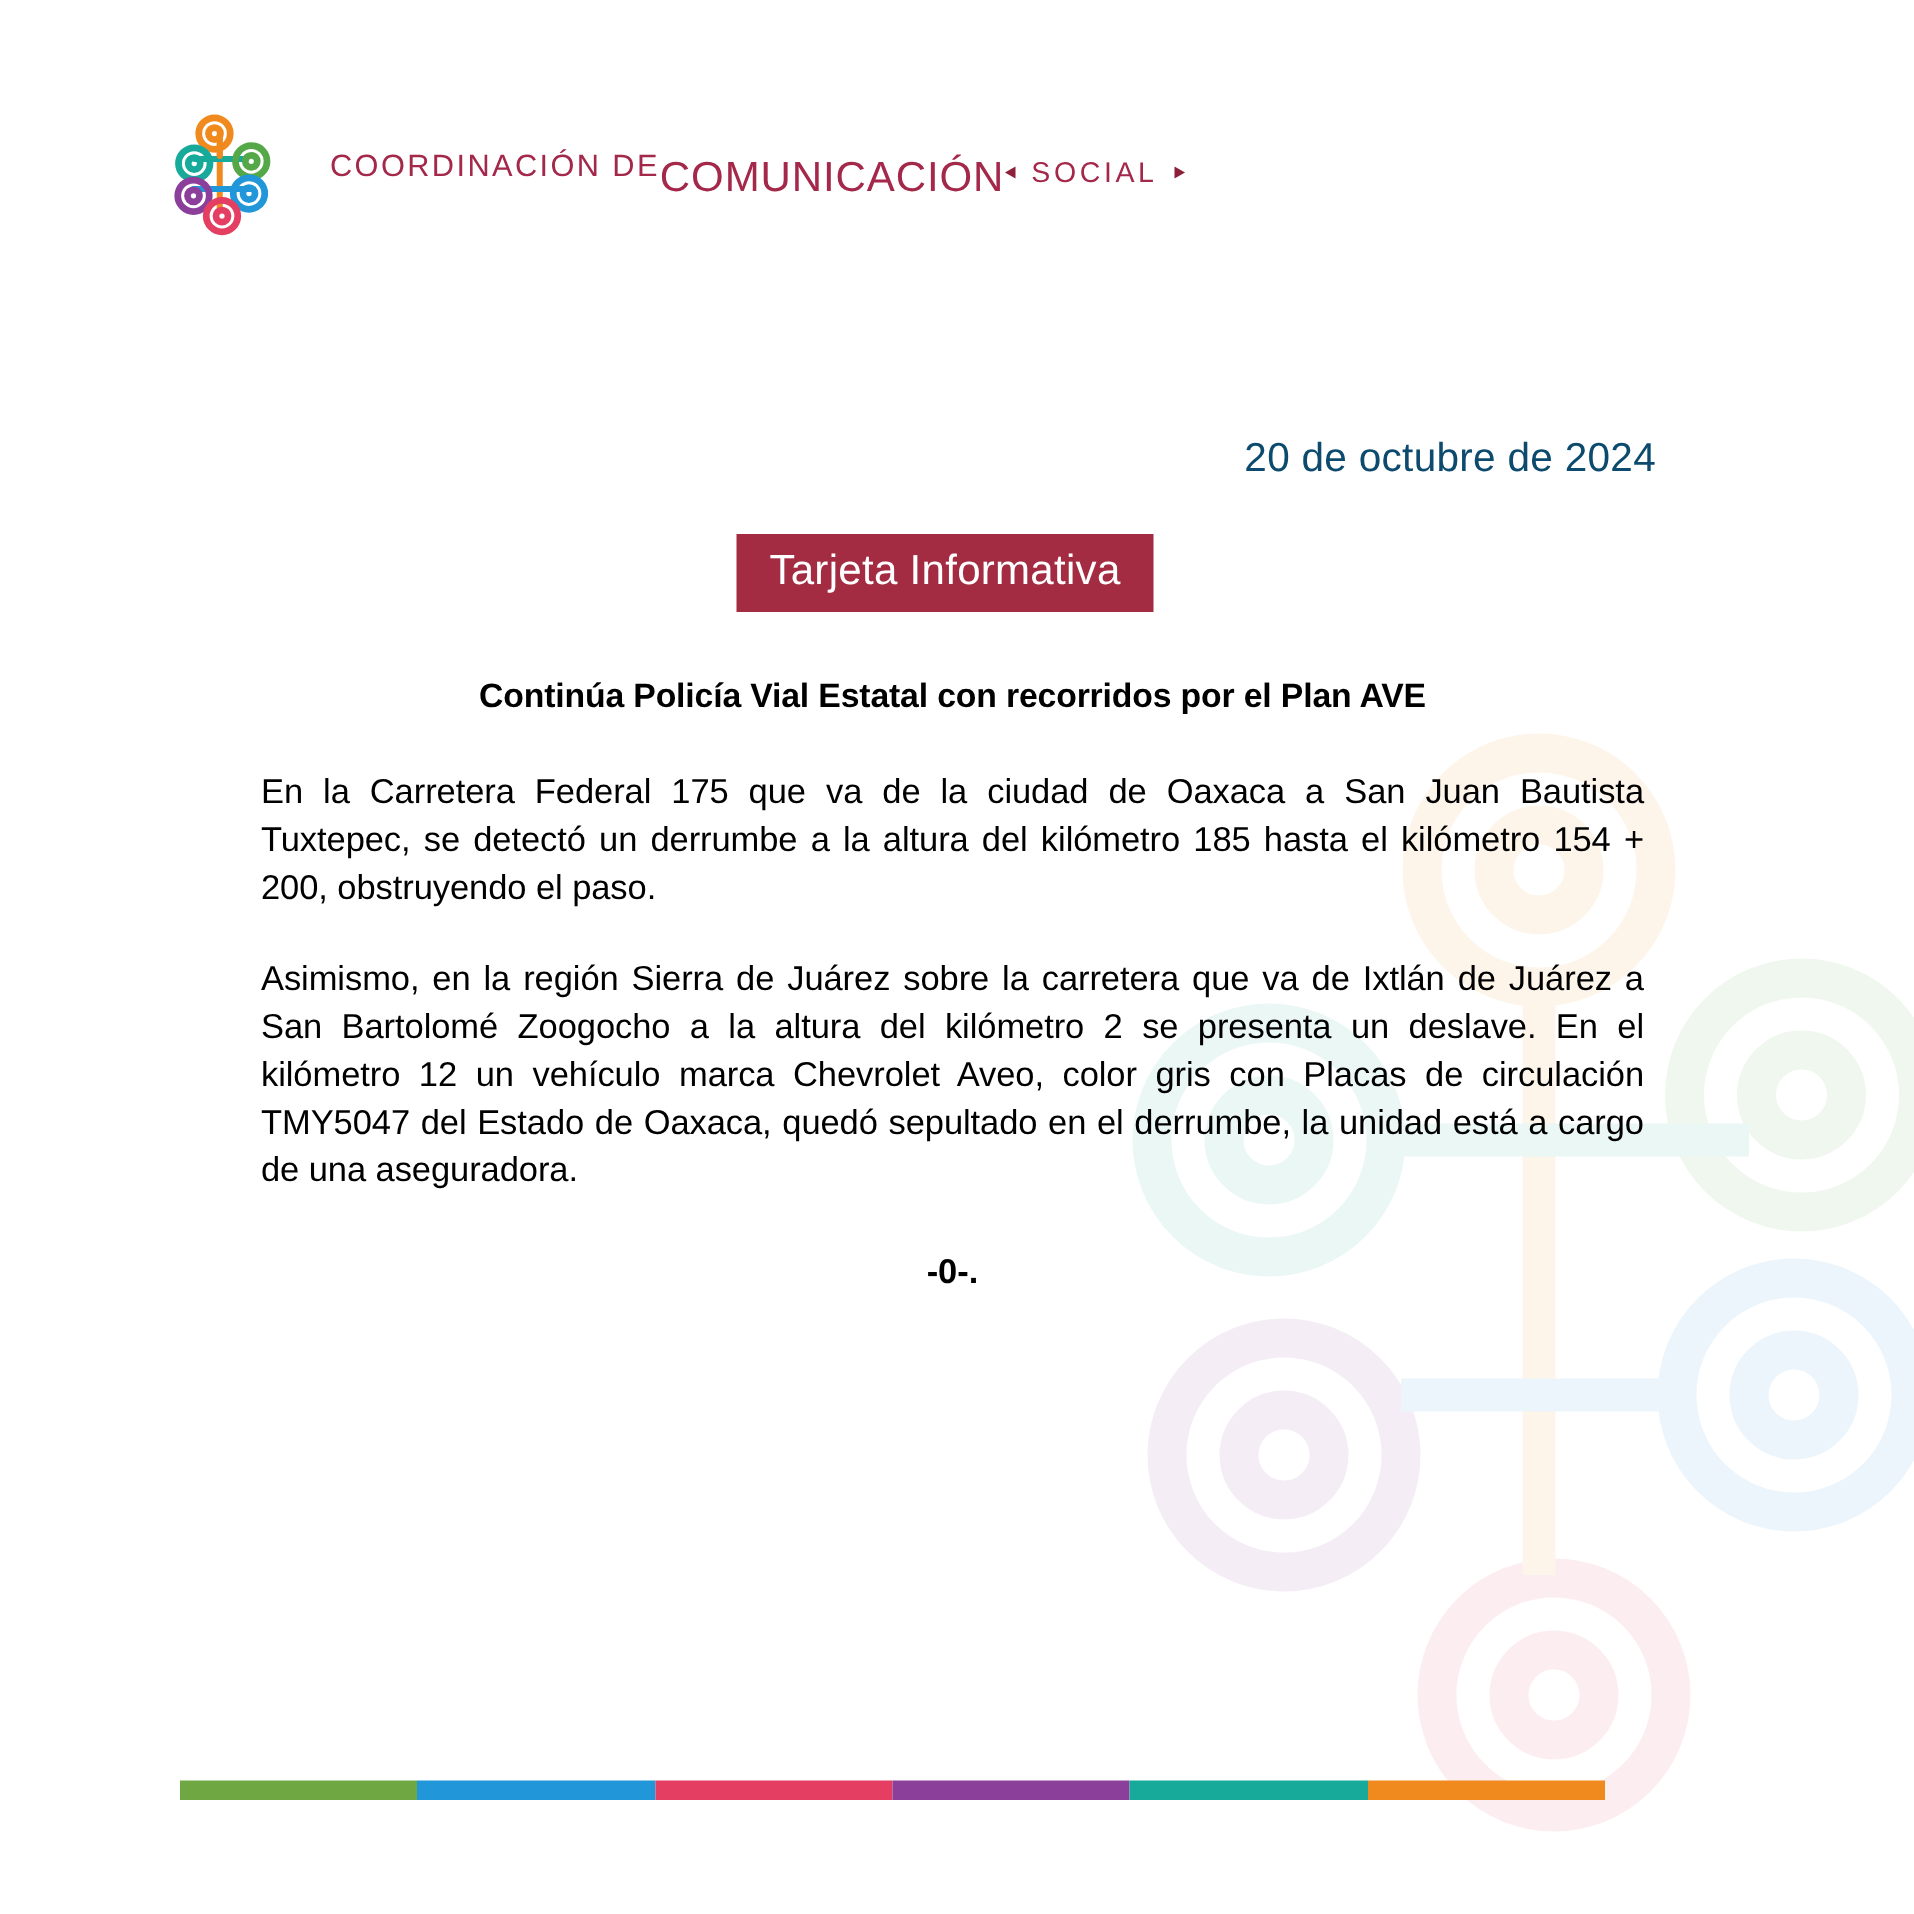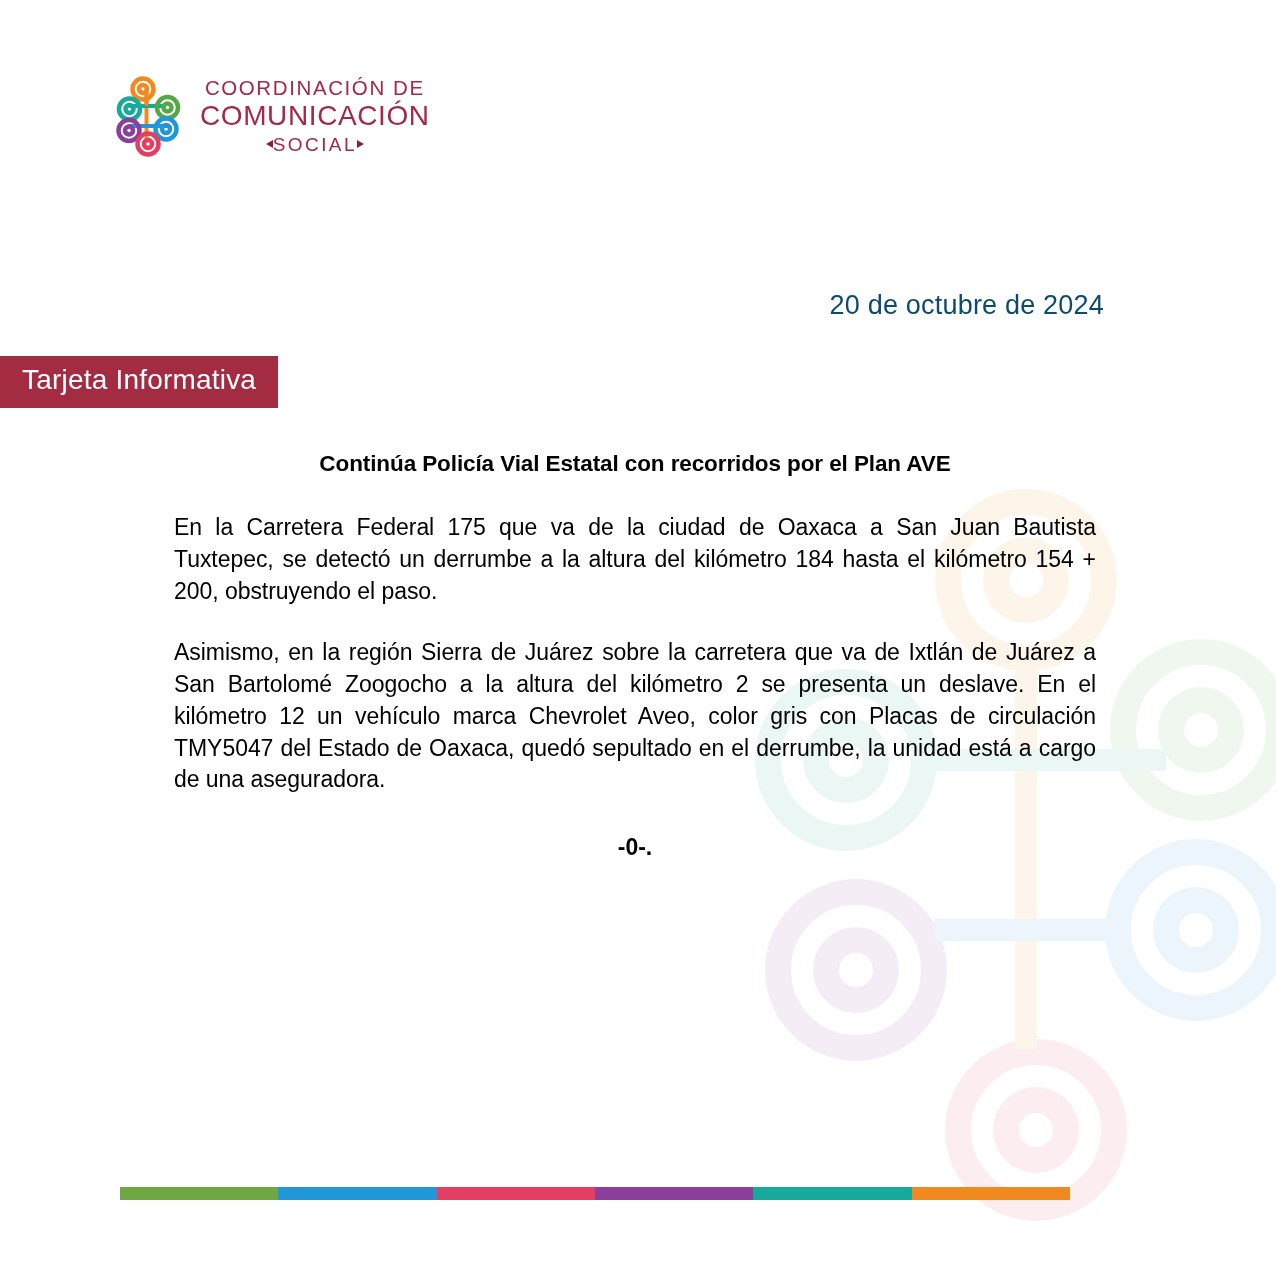--- a/index.html
+++ b/index.html
@@ -42,43 +42,44 @@
     gap: 14px;
     z-index: 3;
   }
   .logo-mark {
     width: 74px;
     height: 84px;
     flex: 0 0 auto;
   }
   .wordmark {
     display: flex;
-    flex-direction: column;
-    align-items: center;
+    flex-direction: row;
+    align-items: flex-start;
     line-height: 1;
+    margin-left: 20px;
   }
   .wm-line1 {
     font-size: 20.5px;
     letter-spacing: 1.6px;
     color: #A3284A;
     font-weight: 400;
     white-space: nowrap;
   }
   .wm-line2 {
     font-size: 28px;
     letter-spacing: 0.6px;
     color: #A3284A;
     font-weight: normal;
     white-space: nowrap;
     margin-top: 3px;
   }
   .wm-line3 {
     display: flex;
     align-items: center;
-    gap: 7px;
+    gap: 18px;
     margin-top: 5px;
   }
   .wm-rule {
     flex: 1 1 auto;
     height: 2px;
     background: #8E1F38;
     position: relative;
   }
   .wm-rule::before {
     content: "";
@@ -116,21 +117,21 @@
     white-space: nowrap;
   }
 
   
   .badge-row {
     position: absolute;
     left: 0;
     right: 16px;
     top: 356px;
     display: flex;
-    justify-content: flex-start;
+    justify-content: center;
     z-index: 3;
   }
   .badge {
     background: #A32C42;
     color: #ffffff;
     font-size: 28px;
     padding: 9px 22px 12px 22px;
     letter-spacing: 0.2px;
     white-space: nowrap;
     line-height: 1.1;
@@ -258,21 +259,21 @@
 
   <div class="doc-date" style="color: #0c4a6e;">20 de octubre de 2024</div>
 
   <div class="badge-row">
     <div class="badge" style="background: rgb(163, 44, 66); color: rgb(255, 255, 255);">Tarjeta Informativa</div>
   </div>
 
   <div class="content">
     <h1 class="headline">Continúa Policía Vial Estatal con recorridos por el Plan AVE</h1>
 
-    <p class="para">En la Carretera Federal 175 que va de la ciudad de Oaxaca a San Juan Bautista Tuxtepec, se detectó un derrumbe a la altura del kilómetro 184  hasta el kilómetro 154 + 200, obstruyendo el paso.</p>
+    <p class="para">En la Carretera Federal 175 que va de la ciudad de Oaxaca a San Juan Bautista Tuxtepec, se detectó un derrumbe a la altura del kilómetro 185  hasta el kilómetro 154 + 200, obstruyendo el paso.</p>
     <p class="para">Asimismo, en la región Sierra de Juárez sobre la carretera que va de Ixtlán de Juárez a San Bartolomé Zoogocho a la altura del kilómetro 2 se presenta un deslave.  En el kilómetro 12  un vehículo marca Chevrolet Aveo, color gris con Placas de circulación TMY5047 del Estado de Oaxaca, quedó sepultado en el derrumbe, la unidad está a cargo de una aseguradora.</p>
 
     <div class="closing">-0-.</div>
   </div>
 
   <div class="footer-bar">
     <span style="background: rgb(111, 168, 66);"></span>
     <span style="background: rgb(33, 150, 217);"></span>
     <span style="background: rgb(228, 63, 98);"></span>
     <span style="background: rgb(139, 63, 155);"></span>

